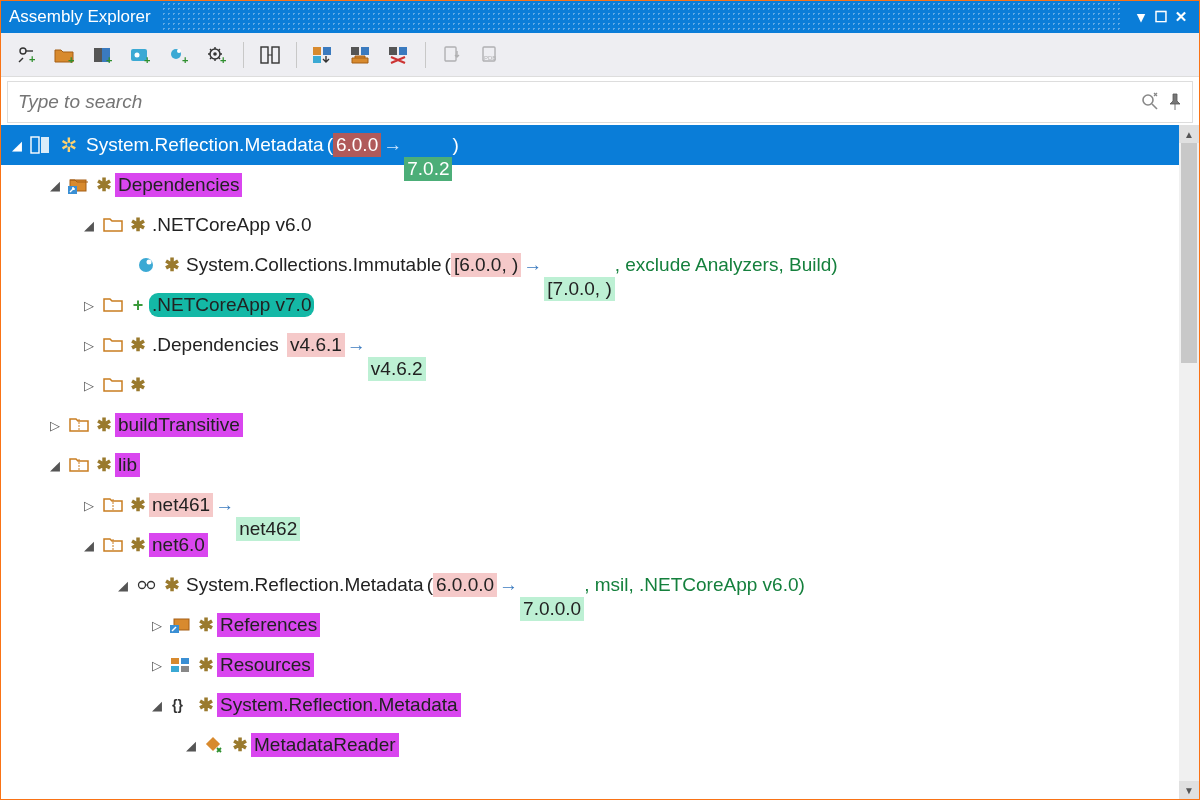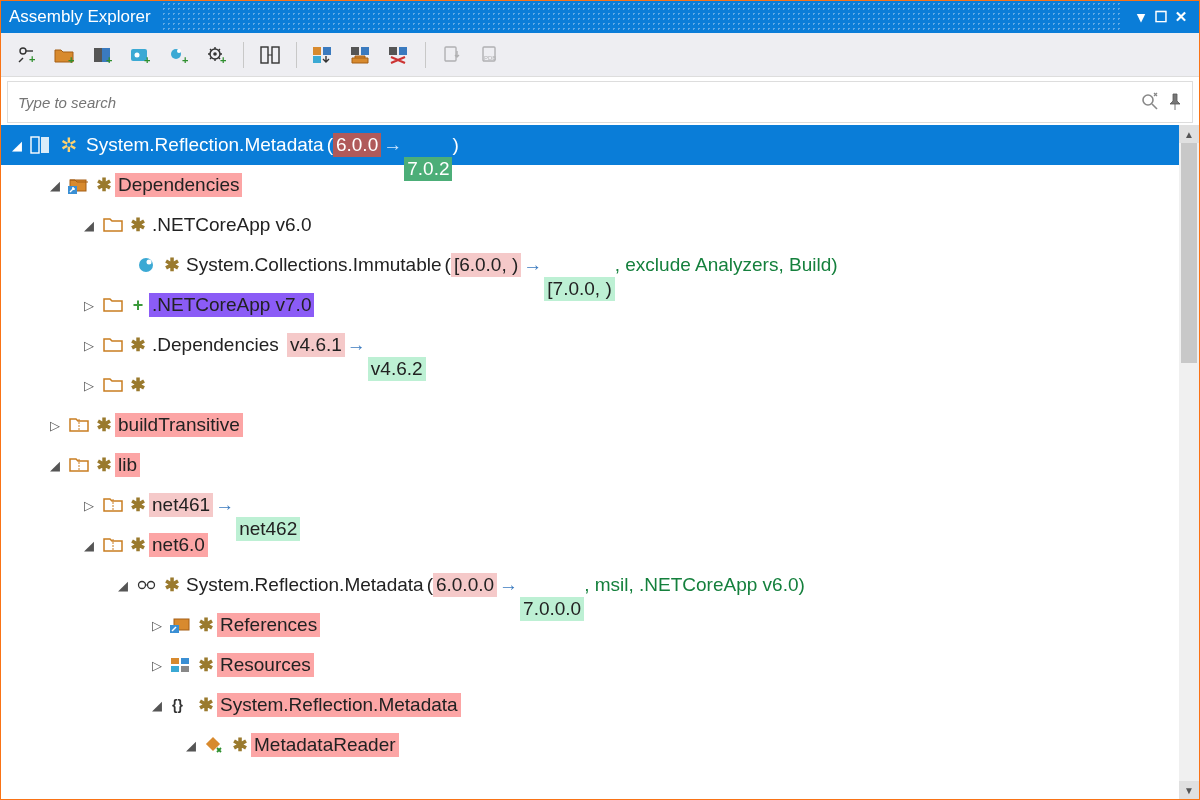--- a/index.html
+++ b/index.html
@@ -34,21 +34,21 @@
 .searchbar {
   height: 42px;
   background: #fff;
   border: 1px solid #ddd;
   margin: 4px 6px 2px 6px;
   display: flex;
   align-items: center;
   padding: 0 10px;
 }
 .searchbar input {
-  flex: 1; border: none; outline: none; font-size: 15px; color: #444;
+  flex: 1; border: none; outline: none; font-size: 19px; color: #444;
   font-style: italic; background: transparent;
 }
 .searchbar .sicon { color: #888; font-size: 18px; cursor: pointer; margin-left: 8px; }
 
 .treewrap { flex: 1; display: flex; overflow: hidden; }
 .tree { flex: 1; overflow: auto; font-size: 19px; color: #222; }
 .scroll { width: 20px; background: #f0f0f0; position: relative; }
 .scroll .up, .scroll .dn { position: absolute; left: 0; right: 0; height: 18px; background: #e0e0e0; display: flex; align-items: center; justify-content: center; font-size: 10px; color: #555; cursor: pointer; }
 .scroll .up { top: 0; } .scroll .dn { bottom: 0; }
 .scroll .thumb { position: absolute; left: 2px; right: 2px; top: 18px; height: 220px; background: #c8c8c8; }
@@ -58,22 +58,22 @@
 .row.selected .diff-old { background: #b05a5a; color: #fff; }
 .row.selected .diff-new { background: #4cae78; color: #fff; }
 
 .twist { width: 20px; display: inline-flex; justify-content: center; color: #555; font-size: 13px; }
 .row.selected .twist { color: #fff; }
 .icon { width: 24px; display: inline-flex; justify-content: center; align-items: center; margin: 0 2px; }
 .mark { width: 22px; display: inline-flex; justify-content: center; color: #9a7a2e; font-weight: bold; font-size: 18px; }
 .mark.plus { color: #3a9a3a; }
 
 .lbl { padding: 1px 3px; }
-.hlpurple { background: #fca5a5; }
-.hlgreen { background: #8b5cf6; }
+.hlpurple { background: #d946ef; }
+.hlgreen { background: #14b8a6; border-radius: 9px; }
 .diff-old { background: #f5c9c9; padding: 1px 3px; }
 .diff-new { background: #bdf0d4; padding: 1px 3px; margin-top: 48px; }
 .arrow { color: #3a7abf; margin: 0 2px; }
 .row.selected .arrow { color: #cfe7ff; }
 .dim { color: #15803d; }
 
 .ind1 { padding-left: 44px; } .ind2 { padding-left: 78px; } .ind3 { padding-left: 112px; }
 .ind4 { padding-left: 146px; } .ind5 { padding-left: 180px; }
 
 svg { display: block; }

